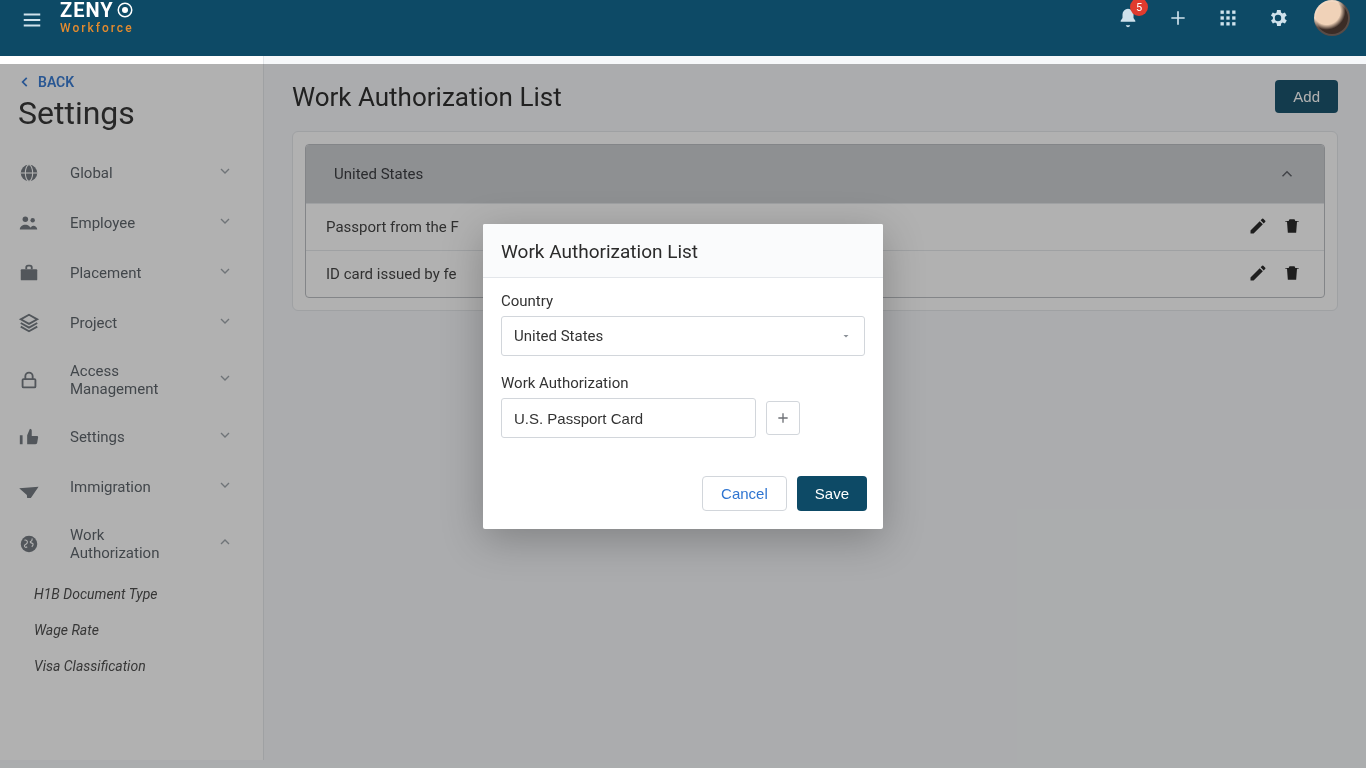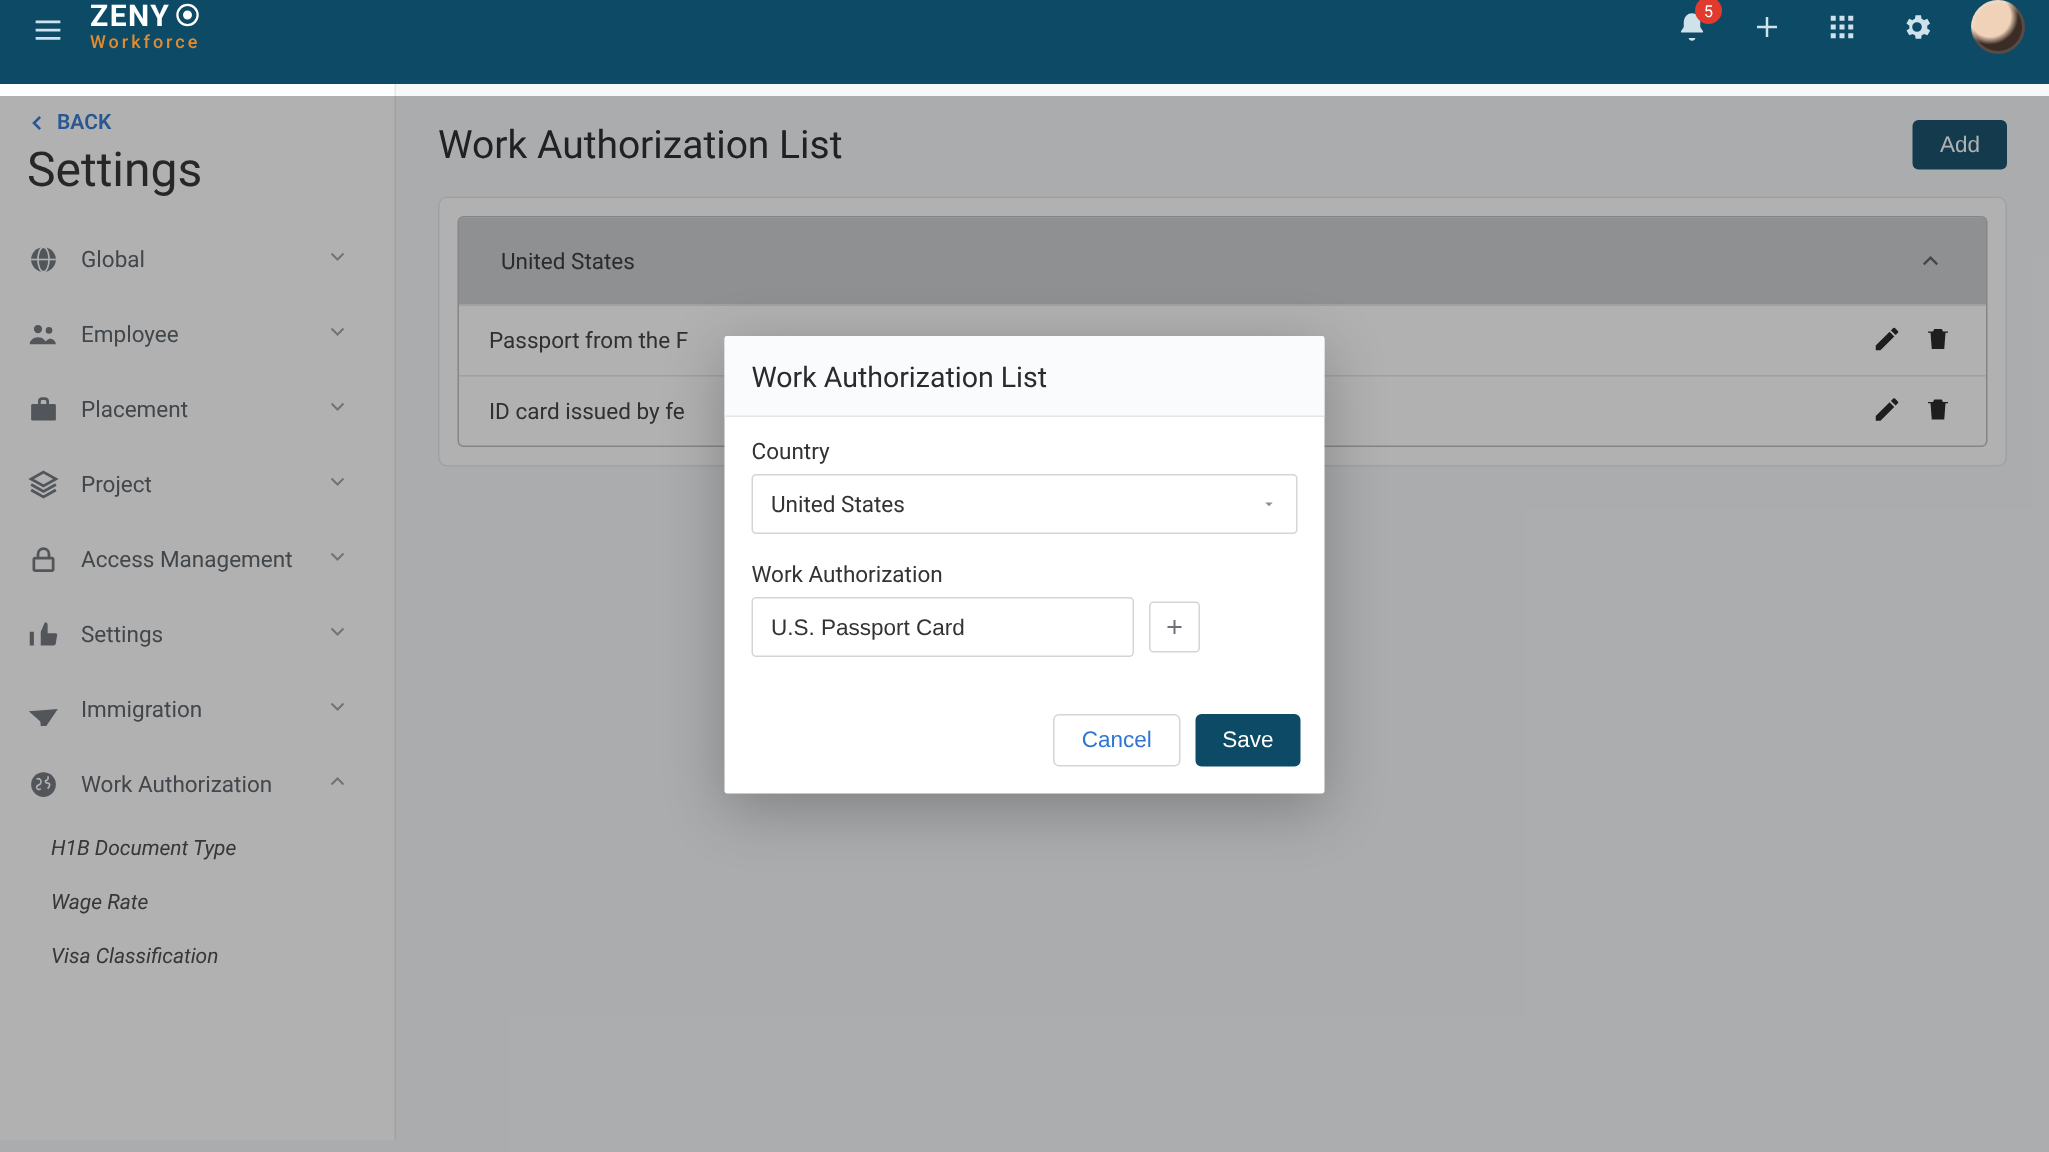--- a/index.html
+++ b/index.html
@@ -125,21 +125,21 @@
     cursor: pointer;
   }
   .settings-title {
     font-size: 32px;
     padding: 0 18px 16px;
     color: var(--text-dark);
   }
   .nav-group {
     display: flex; align-items: center;
     padding: 14px 18px;
-    gap: 14px;
+    gap: 30px;
     cursor: pointer;
     color: #555c63;
   }
   .nav-group .nav-label {
     flex: 1;
     font-size: 15px;
   }
   .nav-group .chev { color: #9aa1a8; }
   .nav-icon { width: 22px; height: 22px; color: #6d747b; display:flex; align-items:center; justify-content:center; }
 

